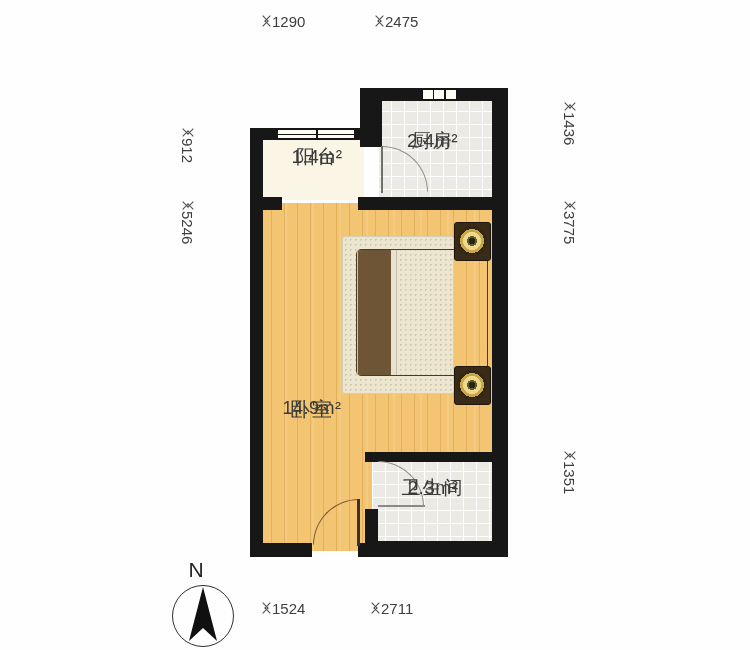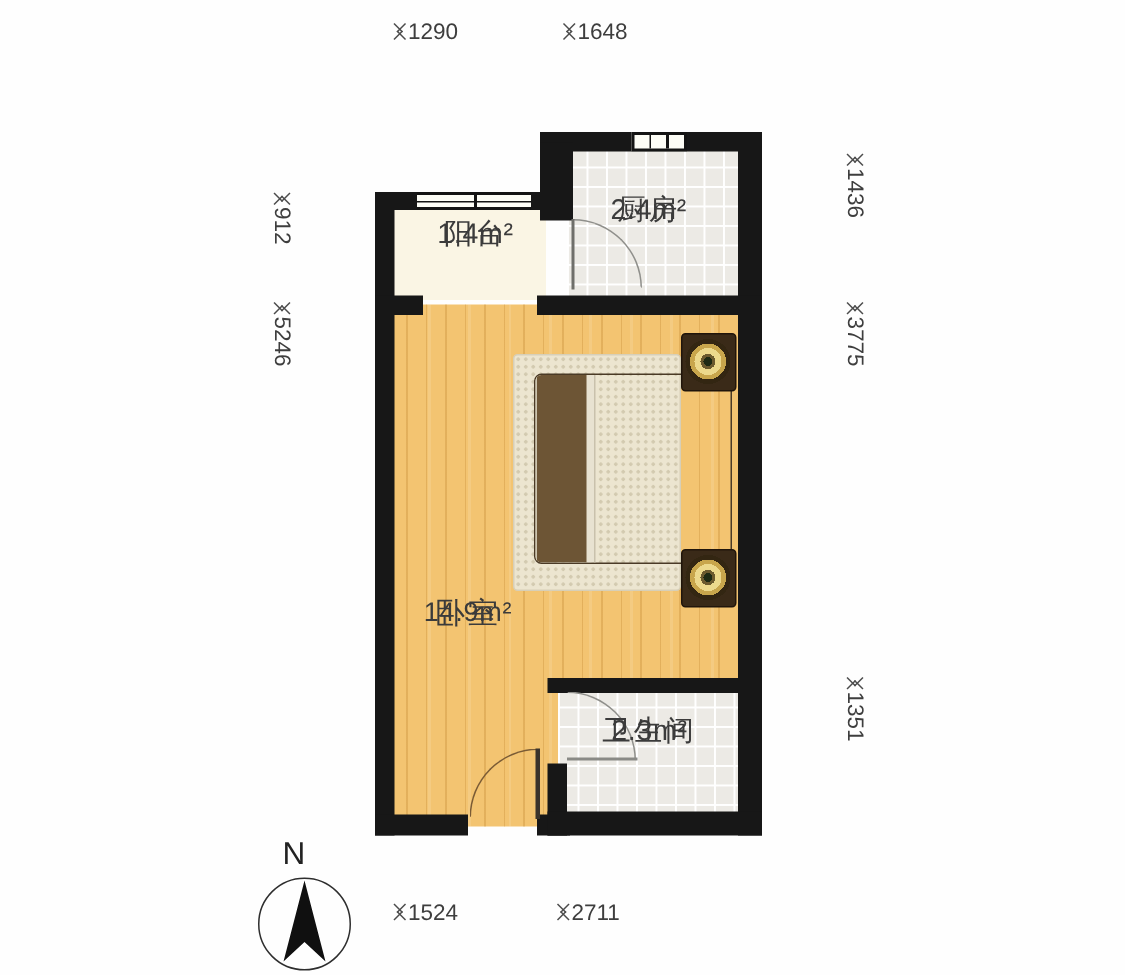--- a/index.html
+++ b/index.html
@@ -163,21 +163,21 @@
   <div class="dim" style="left:266px;top:21px;width:110px;">
     <span class="ah l"></span>
       <span class="ln"></span>
     <span class="lbl">1290</span>
     <span class="ln"></span>
       <span class="ah r"></span>
   </div>
   <div class="dim" style="left:379px;top:21px;width:129px;">
     <span class="ah l"></span>
       <span class="ln"></span>
-    <span class="lbl">1648</span>
+    <span class="lbl">2475</span>
     <span class="ln"></span>
       <span class="ah r"></span>
   </div>
 
   <div class="dim" style="left:266px;top:608px;width:106px;">
     <span class="ah l"></span>
       <span class="ln"></span>
     <span class="lbl">1524</span>
     <span class="ln"></span>
       <span class="ah r"></span>

